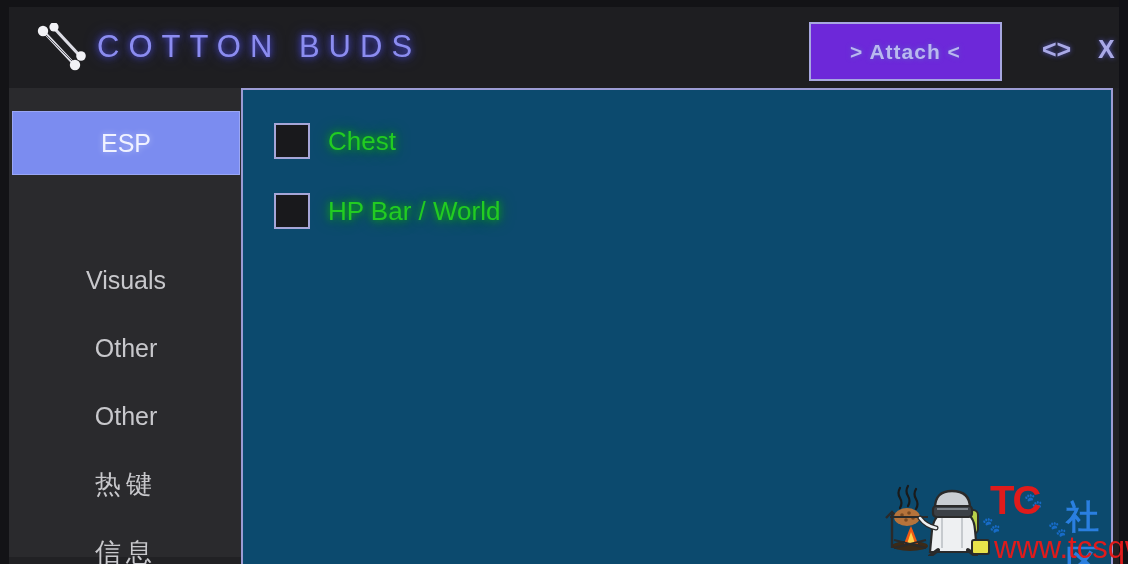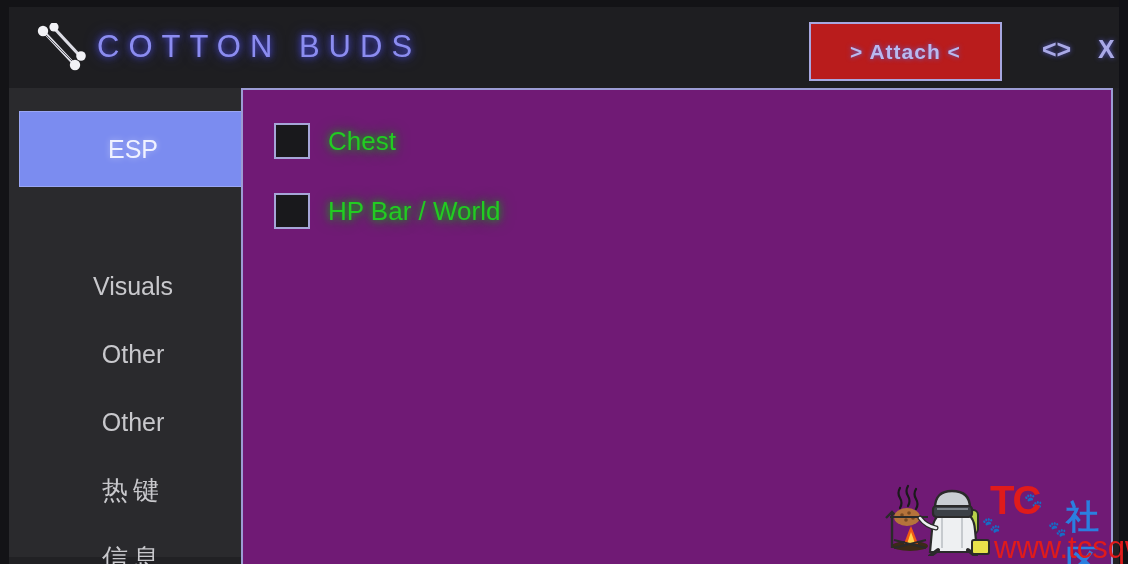--- a/index.html
+++ b/index.html
@@ -28,21 +28,21 @@
   }
   .title-text{
     position:absolute; left:88px; top:22px;
     font-size:31px; font-weight:normal; letter-spacing:9px;
     color:#8b8cf0;
     text-shadow:0 0 6px #4a4ad0, 0 0 14px #3434a8;
     white-space:nowrap;
   }
   .attach-btn{
     position:absolute; left:800px; top:15px; width:193px; height:59px;
-    background:#b91c1c;
+    background:#6d28d9;
     border:2px solid #a7a7e0;
     display:flex; align-items:center; justify-content:center;
     cursor:pointer;
   }
   .attach-btn span{
     font-size:21px; font-weight:bold; letter-spacing:1px;
     color:#b9b9ef;
     text-shadow:0 0 5px #5f5fc8;
   }
   .hdr-icon{
@@ -54,39 +54,39 @@
   }
   .hdr-code{ left:1033px; }
   .hdr-close{ left:1089px; }
 
   
   .sidebar{
     position:absolute; left:9px; top:88px; width:232px; height:469px;
     background:#2a2a2d;
   }
   .side-item{
-    position:absolute; left:10px; width:228px; height:76px;
+    position:absolute; left:3px; width:228px; height:64px;
     display:flex; align-items:center; justify-content:center;
     font-size:25px; color:#c8c8cc;
     cursor:pointer; user-select:none;
   }
   .side-item.active{
     background:#7b8cf0;
     border:1px solid #9aa6f5;
     color:#f0f2ff;
     text-shadow:0 0 6px #ffffff66;
   }
   .side-item.cjk{ font-size:26px; letter-spacing:5px; }
 
   
   .content{
     position:absolute; left:241px; top:88px; width:872px; height:476px;
     border:2px solid #9c9cd4;
     border-bottom:none;
-    background:#701a75;
+    background:#0c4a6e;
   }
   .row{
     position:absolute; left:31px;
     display:flex; align-items:center;
     cursor:pointer;
   }
   .cbox{
     width:36px; height:36px;
     border:2px solid #a6a6d8;
     background:#19191c;

